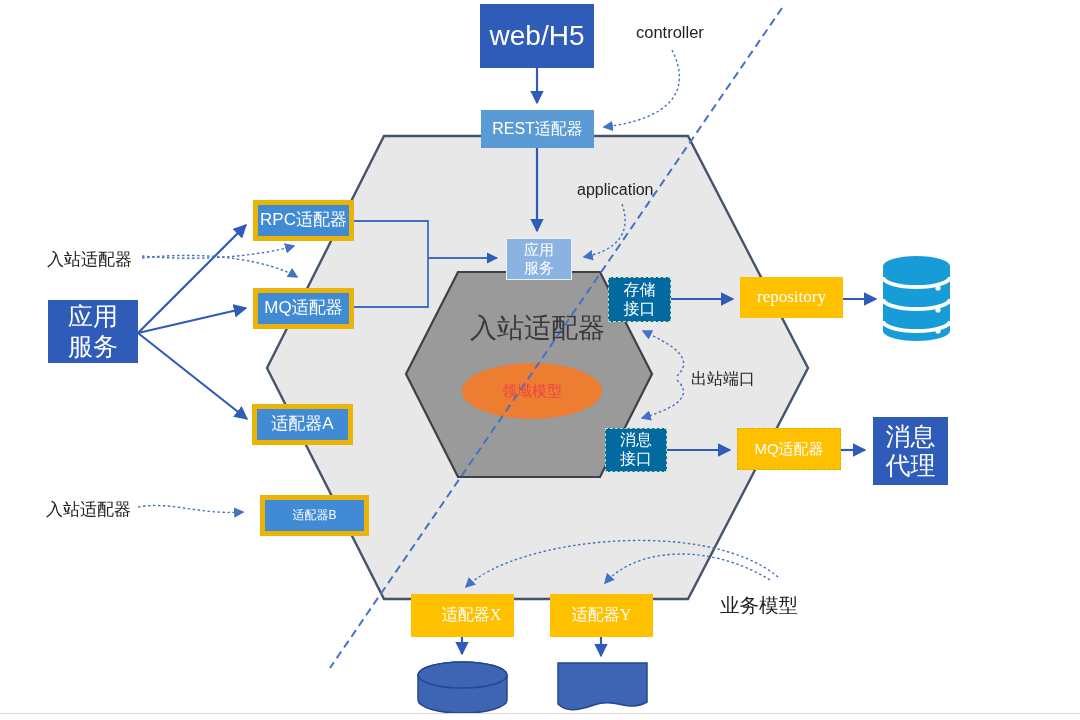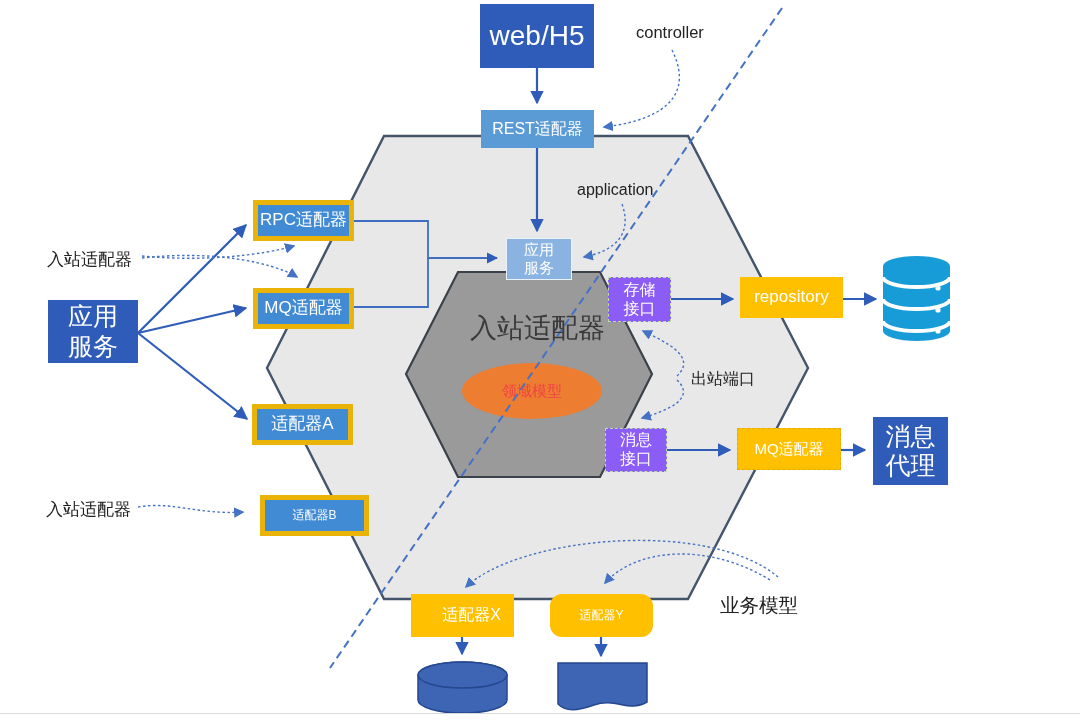--- a/index.html
+++ b/index.html
@@ -10,22 +10,22 @@
   }
   .stage svg.layer{position:absolute;left:0;top:0;}
   .node{
     position:absolute;display:flex;flex-direction:column;align-items:center;justify-content:center;
     color:#ffffff;text-align:center;box-sizing:border-box;line-height:1.18;
   }
   .primary  {background:#2e5cb8;justify-content:center;}
   .medblue  {background:#418ad4;border:5px solid #eab308;}
   .restblue {background:#5b9bd5;}
   .lightblue{background:#8ab3e2;border:1px solid #e8f1fa;}
-  .green    {background:#8b5cf6;border:1px dashed #bcdcaa;}
-  .amber    {background:#ffc000;}
+  .green    {background:#0369a1;border:1px dashed #bcdcaa;}
+  .amber    {background:#ffc000;font-family:Liberation Serif, serif;}
   .amberdash{background:#ffc000;border:1px dashed #e2ab06;}
   .lbl{
     position:absolute;color:#222222;white-space:nowrap;
   }
   .bottom-rule{position:absolute;left:0;top:713px;width:1080px;height:1px;background:#d9d9d9;}
 </style>
 </head>
 <body>
 
 <div class="stage">
@@ -157,21 +157,21 @@
 
   <div class="node primary" style="left:873px;top:417px;width:75px;height:68px;font-size:25px;">
     <span>消息</span>
     <span>代理</span>
   </div>
 
   <div class="node amber" style="left:411px;top:594px;width:103px;height:43px;font-size:16px;padding-left:18px;">
     <span>适配器X</span>
   </div>
 
-  <div class="node amber" style="left:550px;top:594px;width:103px;height:43px;font-size:12px;border-radius:12px;">
+  <div class="node amber" style="left:550px;top:594px;width:103px;height:43px;font-size:16px;">
     <span>适配器Y</span>
   </div>
 
   <div class="lbl" style="left:636px;top:23px;font-size:16.5px;">controller</div>
   <div class="lbl" style="left:577px;top:181px;font-size:16px;">application</div>
   <div class="lbl" style="left:47px;top:248px;font-size:17px;">入站适配器</div>
   <div class="lbl" style="left:46px;top:498px;font-size:17px;">入站适配器</div>
   <div class="lbl" style="left:691px;top:369px;font-size:16px;">出站端口</div>
   <div class="lbl" style="left:720px;top:592px;font-size:19.5px;">业务模型</div>
 

